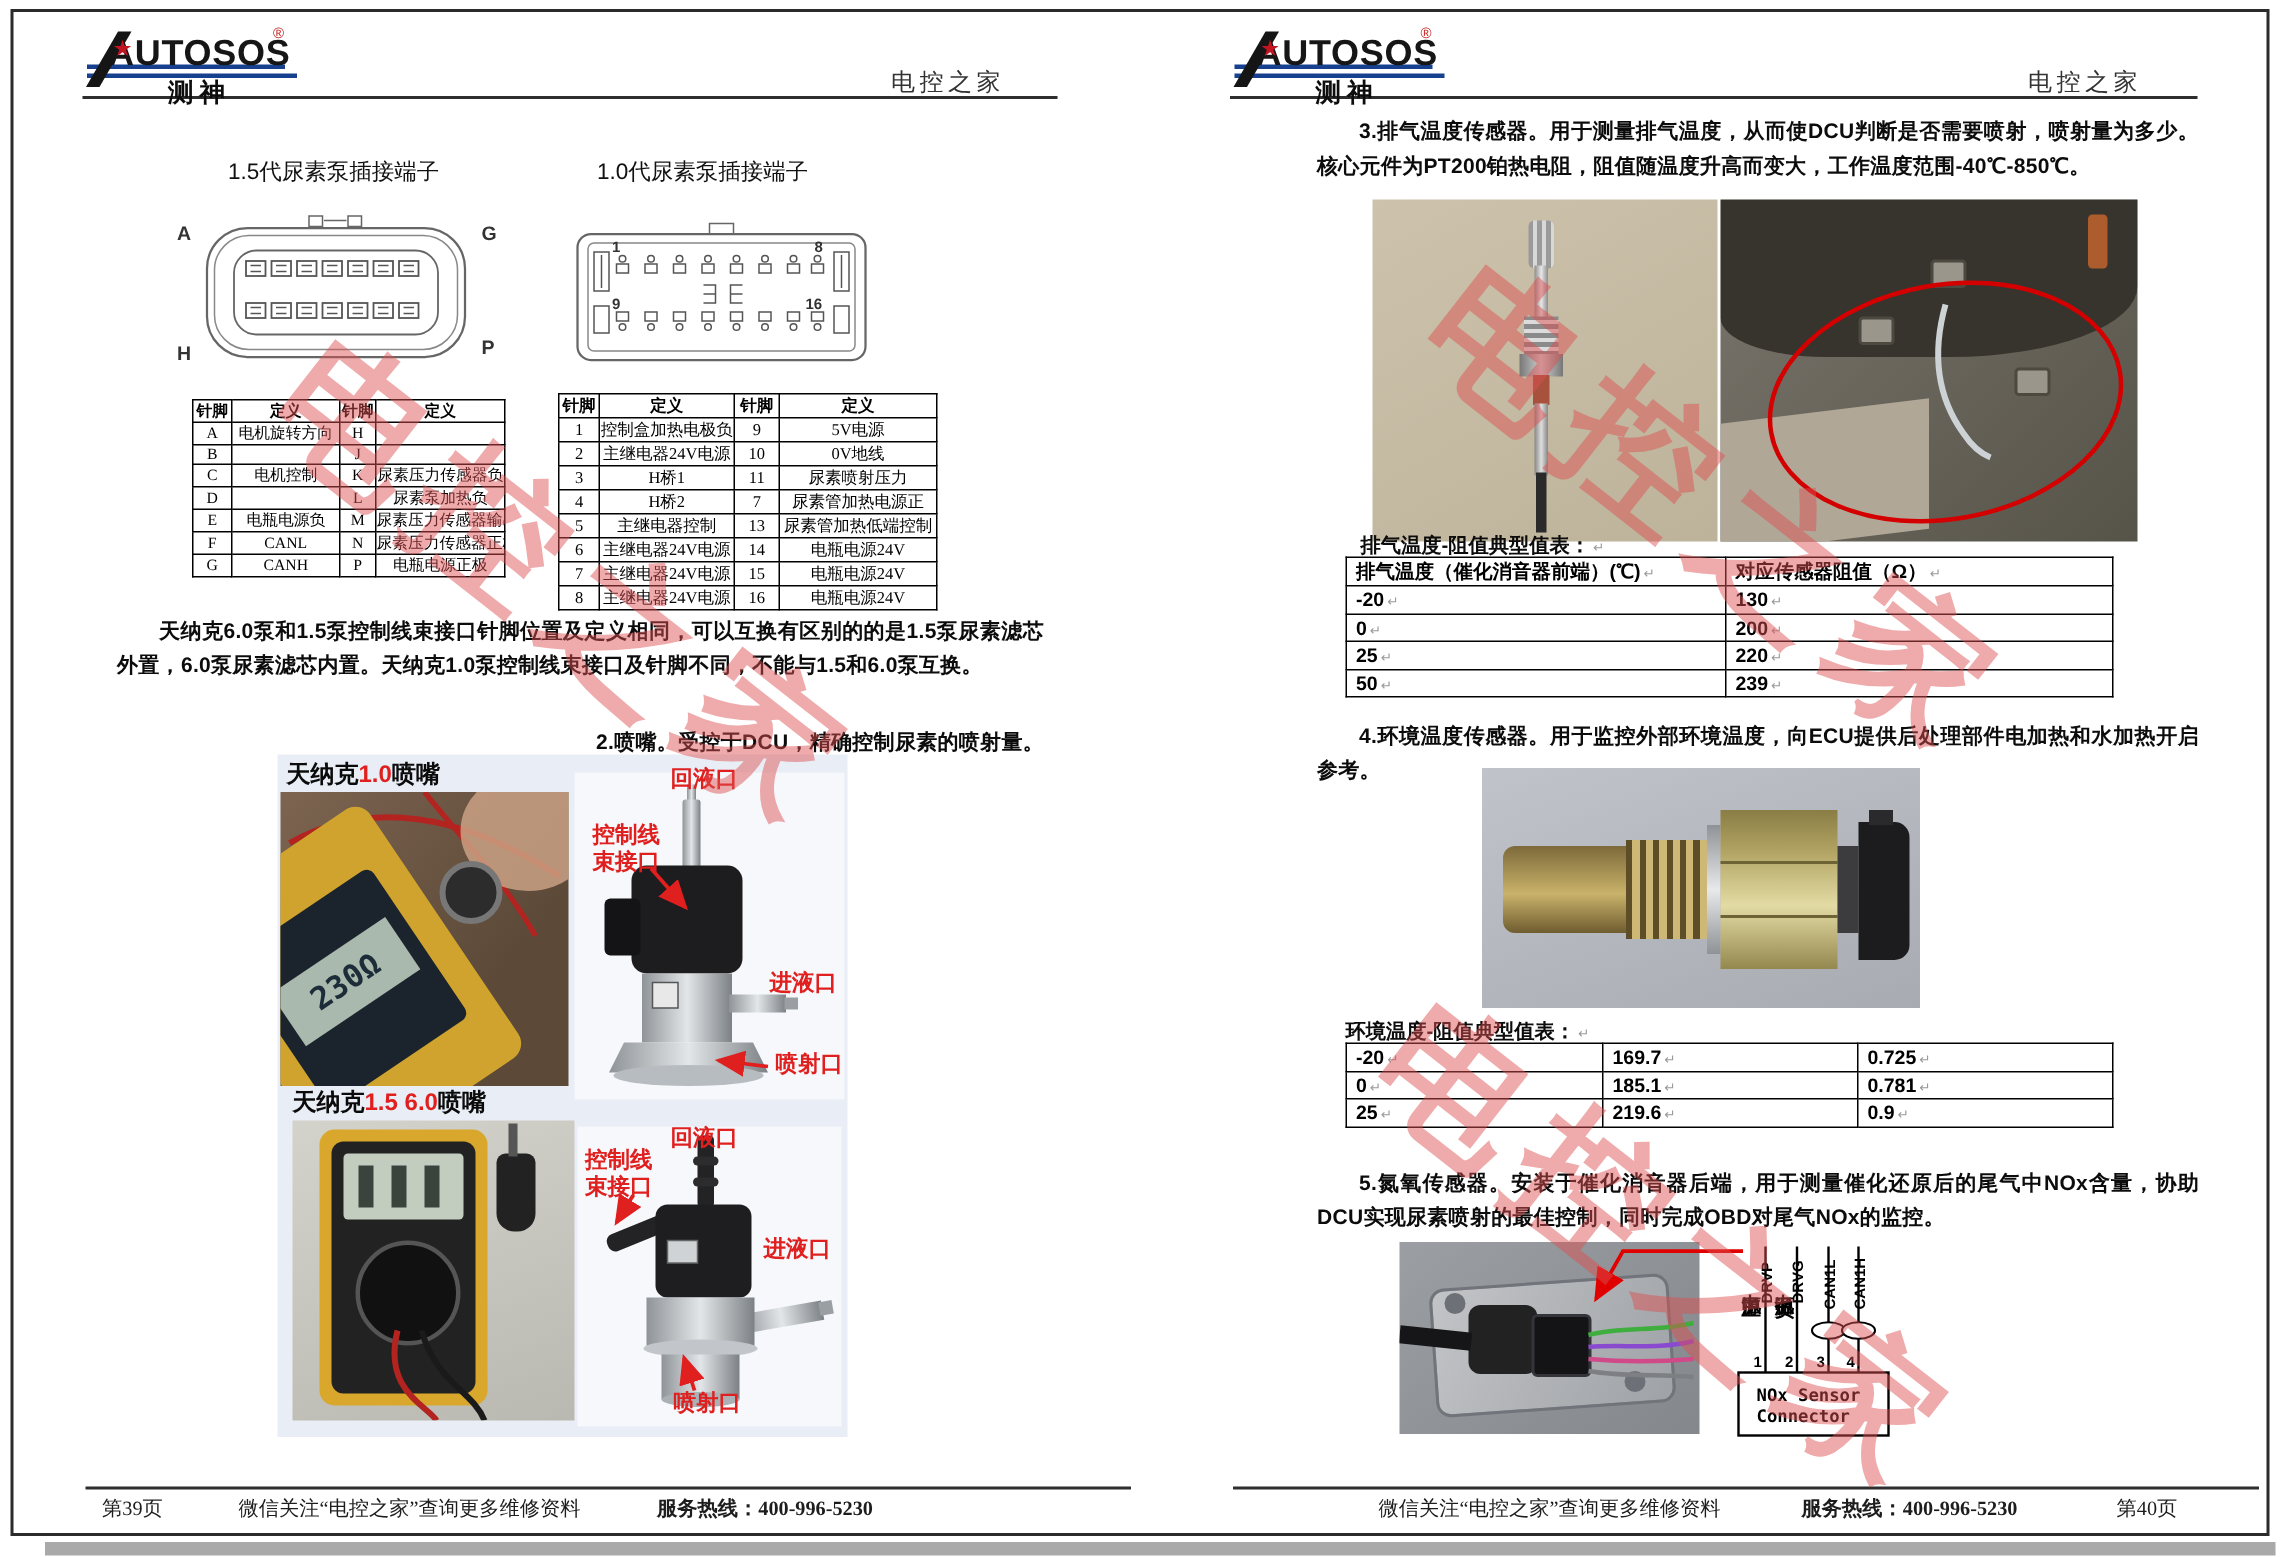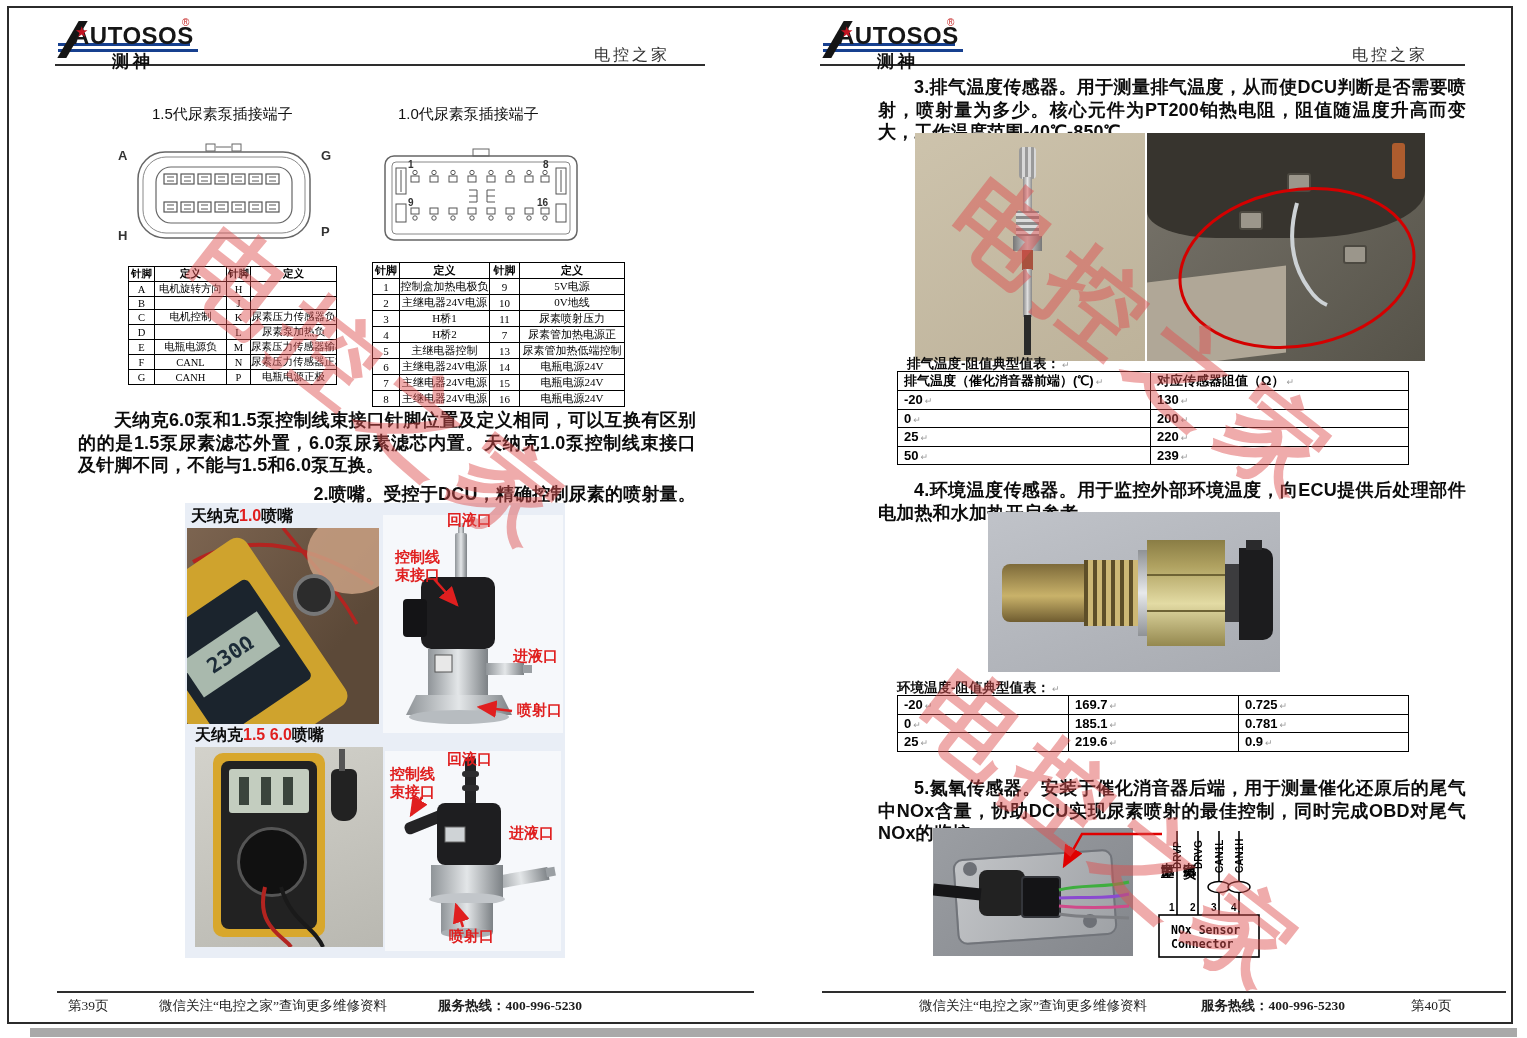--- a/index.html
+++ b/index.html
@@ -13,21 +13,21 @@
   
   .logo{position:absolute;width:160px;height:54px}
   .logo-text{position:absolute;left:14px;top:0;font-weight:bold;font-size:24px;color:#161616;letter-spacing:0.5px;z-index:2}
   .logo-reg{position:absolute;left:124px;top:-5px;font-size:10px;color:#c42020;z-index:3}
   .logo-line{position:absolute;left:0;height:3px;background:#17408f;z-index:1}
   .logo-slash{position:absolute;left:10px;top:-1px;width:9px;height:37px;background:#151515;transform:skewX(-30deg);z-index:2}
   .logo-star{position:absolute;left:17px;top:1px;color:#c41422;font-size:15px;z-index:4}
   .logo-sub{position:absolute;left:54px;top:28px;font-weight:bold;font-size:17px;color:#0d0d0d;letter-spacing:4px;z-index:2}
   
   .h2{position:absolute;font-size:15px;font-weight:400}
-  .para{position:absolute;font-size:18px;font-weight:600;line-height:22.5px;text-align:justify;text-indent:2em;letter-spacing:0.2px;color:#0c0c0c}
+  .para{position:absolute;font-size:14px;font-weight:600;line-height:22.5px;text-align:justify;text-indent:2em;letter-spacing:0.2px;color:#0c0c0c}
   .tcap{position:absolute;font-size:13.5px;font-weight:700;color:#0c0c0c}
   .pmark{font-size:9px;color:#9a9a9a;font-weight:400;margin-left:2px}
   
   .pintable{position:absolute;border-collapse:collapse;table-layout:fixed;font-family:"Liberation Serif",serif;text-align:center;color:#000;background:#fff}
   .pintable th,.pintable td{border:1px solid #000;padding:0;overflow:hidden;white-space:nowrap}
   .pt15{font-size:10.5px}.pt15 tr{height:13px}
   .pt10{font-size:11px}.pt10 tr{height:15.5px}
   
   .datatable{position:absolute;border-collapse:collapse;table-layout:fixed;font-size:13px;font-weight:600;color:#000;background:#fff}
   .datatable th,.datatable td{border:1.5px solid #000;text-align:left;padding:0 6px;height:17.5px;white-space:nowrap;overflow:hidden}

